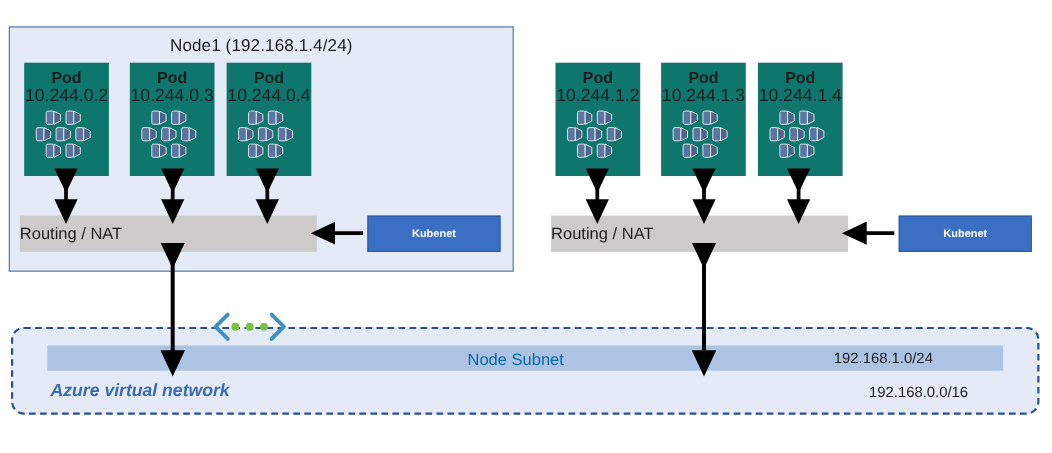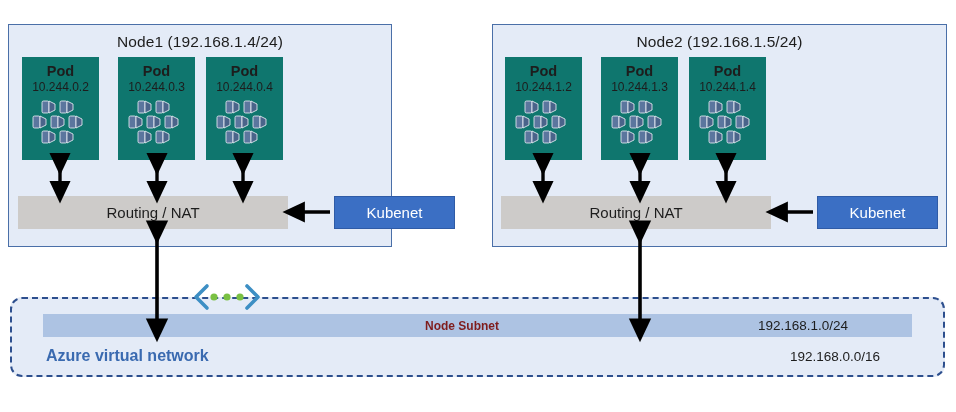--- a/index.html
+++ b/index.html
@@ -27,79 +27,79 @@
 
   
   .pod{
     position:absolute;
     background:#0f766e;
     box-sizing:border-box;
     display:flex;flex-direction:column;align-items:center;
     padding-top:6px;
   }
   .pod-name{font-size:14.5px;font-weight:bold;color:#1d1d1d;line-height:17px;}
-  .pod-ip{font-size:12px;color:#1d1d1d;line-height:15px;}
+  .pod-ip{font-size:16px;color:#1d1d1d;line-height:15px;}
   .pod-icon{margin-top:4px;}
 
   
   .routing{
     position:absolute;
     background:#cdcbc9;
-    display:flex;align-items:center;justify-content:center;
+    display:flex;align-items:center;justify-content:flex-start;
     box-sizing:border-box;
   }
   .routing span{font-size:15px;color:#1d1d1d;}
 
   
   .kubenet{
     position:absolute;
     background:#3b6fc4;
     border:1px solid #2f5ba6;
     display:flex;align-items:center;justify-content:center;
     box-sizing:border-box;
   }
-  .kubenet span{font-size:15px;font-weight:normal;color:#ffffff;}
+  .kubenet span{font-size:10px;font-weight:bold;color:#ffffff;}
 
   
   .vnet{
     position:absolute;
     background:#e4ebf7;
     border:2.4px dashed #2d4f8e;
     border-radius:12px;
     box-sizing:border-box;
   }
   .subnet-bar{
     position:absolute;
     background:#adc3e3;
   }
   .subnet-label{
     position:absolute;
-    font-size:12px;font-weight:bold;color:#7f1d1d;
+    font-size:15px;font-weight:normal;color:#0369a1;
   }
   .subnet-cidr{
     position:absolute;
     font-size:13.5px;color:#1d1d1d;margin-left:16px;
   }
   .vnet-label{
     position:absolute;
-    font-size:16px;font-weight:bold;color:#3a6ab0;
+    font-size:16px;font-weight:bold;color:#3a6ab0;font-style:italic;
   }
   .vnet-cidr{
     position:absolute;
     font-size:13.5px;color:#1d1d1d;text-align:center;
   }
 
   svg.ov{position:absolute;left:0;top:0;width:956px;height:412px;pointer-events:none;}
 </style>
 </head>
 <body>
 
 <div class="stage">
 
-  <div class="node" style="left:8px;top:24px;width:384px;height:223px;">
+  <div class="node" style="left:8px;top:24px;width:459px;height:223px;">
     <div class="node-title">Node1 (192.168.1.4/24)</div>
   </div>
 
   <div class="pod" style="left:22px;top:57px;width:77px;height:103px;">
     <div class="pod-name">Pod</div>
     <div class="pod-ip">10.244.0.2</div>
     <div class="pod-icon">
       <svg width="62" height="46" viewBox="0 0 62 46">
         <g fill="#5b769e" stroke="#f2f5fa" stroke-width="0.8">
           <g>
@@ -214,23 +214,20 @@
   </div>
 
   <div class="routing" style="left:18px;top:196px;width:270px;height:33px;">
     <span>Routing / NAT</span>
   </div>
 
   <div class="kubenet" style="left:334px;top:196px;width:121px;height:33px;">
     <span>Kubenet</span>
   </div>
 
-  <div class="node" style="left:492px;top:24px;width:455px;height:223px;">
-    <div class="node-title">Node2 (192.168.1.5/24)</div>
-  </div>
 
   <div class="pod" style="left:505px;top:57px;width:77px;height:103px;">
     <div class="pod-name">Pod</div>
     <div class="pod-ip">10.244.1.2</div>
     <div class="pod-icon">
       <svg width="62" height="46" viewBox="0 0 62 46">
         <g fill="#5b769e" stroke="#f2f5fa" stroke-width="0.8">
           <g>
               <rect x="12" y="2" width="7" height="12" rx="1.5"></rect>
               <path d="M19 2 l6 3 v6 l-6 3 z" fill="#4a648a"></path>

